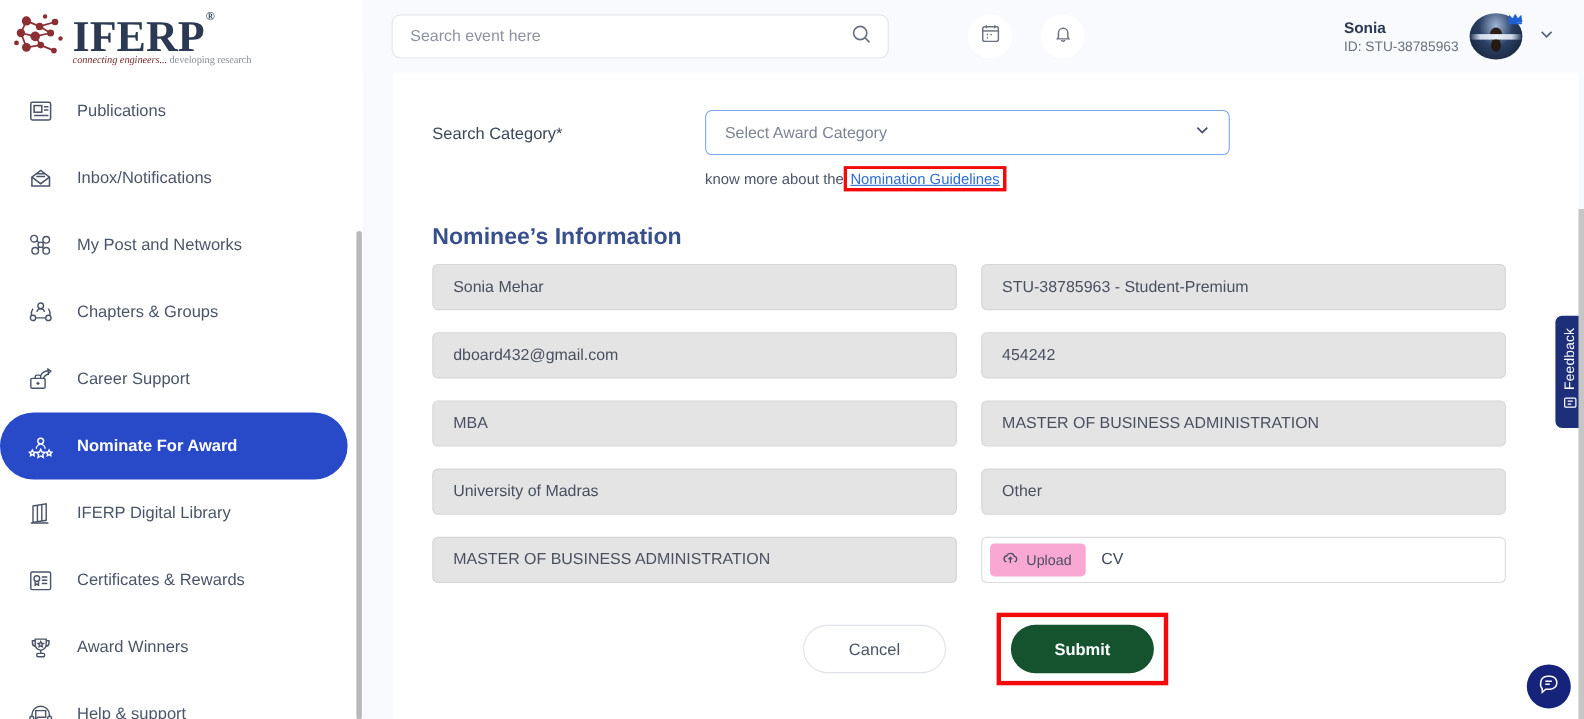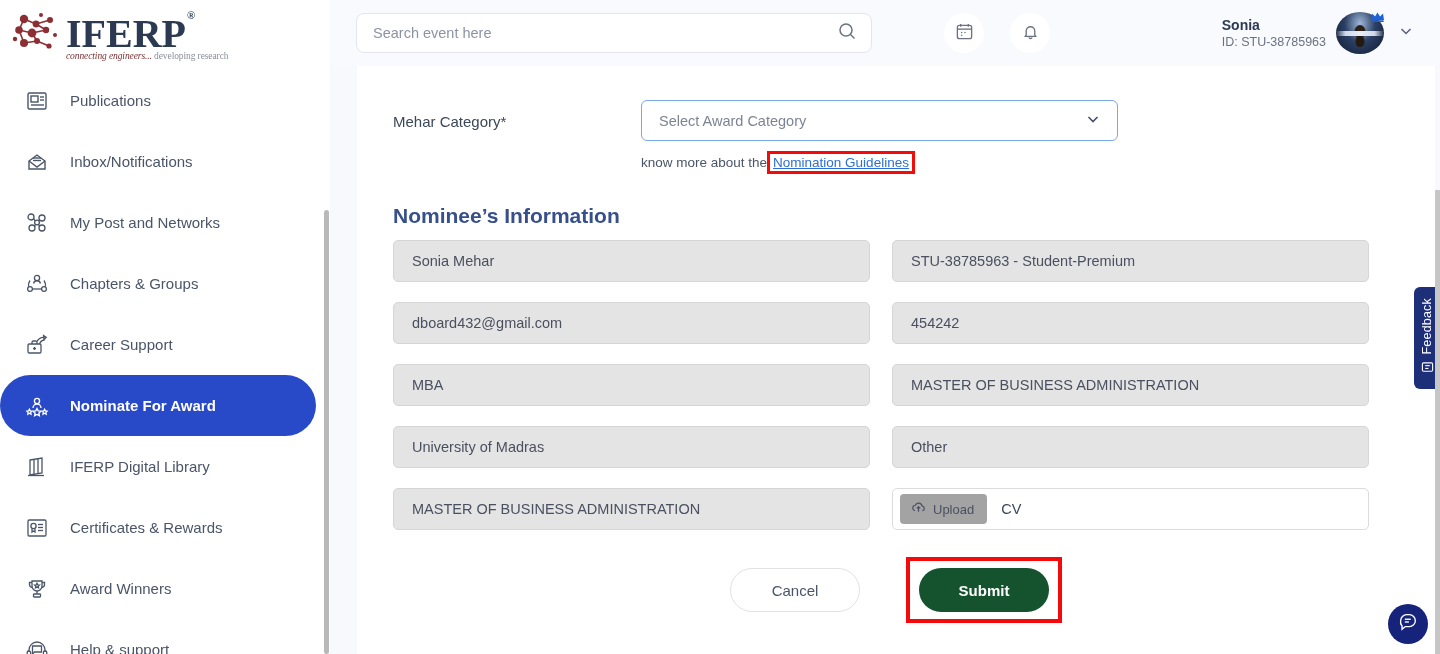--- a/index.html
+++ b/index.html
@@ -108,21 +108,21 @@
 
   .topbar {
     height: 66px;
     background: #f8fafd;
     display: flex;
     align-items: center;
     padding: 0 36px 0 26px;
     position: relative;
   }
   .search-box {
-    width: 516px; height: 40px;
+    width: 452px; height: 40px;
     background: #ffffff;
     border: 1px solid #e3e6ee;
     border-radius: 8px;
     display: flex;
     align-items: center;
     padding: 0 14px 0 16px;
   }
   .search-box input {
     flex: 1 1 auto;
     border: none; outline: none;
@@ -270,21 +270,21 @@
     background: #ffffff;
     border: 1px solid #dcdcdc;
     border-radius: 5px;
     display: flex;
     align-items: center;
     padding: 0 6px 0 7px;
     gap: 14px;
   }
   .upload-btn {
     height: 30px;
-    background: #a3a3a3;
+    background: #f9a8d4;
     border-radius: 4px;
     display: flex; align-items: center; gap: 7px;
     padding: 0 13px 0 11px;
     font-size: 13px;
     color: #4a5060;
     cursor: pointer;
   }
   .upload-name { font-size: 14.5px; color: #3c4858; }
 
   .actions {
@@ -611,21 +611,21 @@
             <path d="M3.5 6 L8 10.5 L12.5 6"></path>
           </svg>
         </span>
       </div>
     </header>
 
     <div class="content">
       <div class="form-area">
 
         <div class="row-award">
-          <div class="award-label">Mehar Category*</div>
+          <div class="award-label">Search Category*</div>
           <div class="award-field-col">
             <div class="select-box">
               <span class="sel-text">Select Award Category</span>
               <span>
                 <svg width="16" height="16" viewBox="0 0 16 16" fill="none" stroke="#44506a" stroke-width="1.6">
                   <path d="M3.5 6 L8 10.5 L12.5 6"></path>
                 </svg>
               </span>
             </div>
             <div class="guideline-line">

